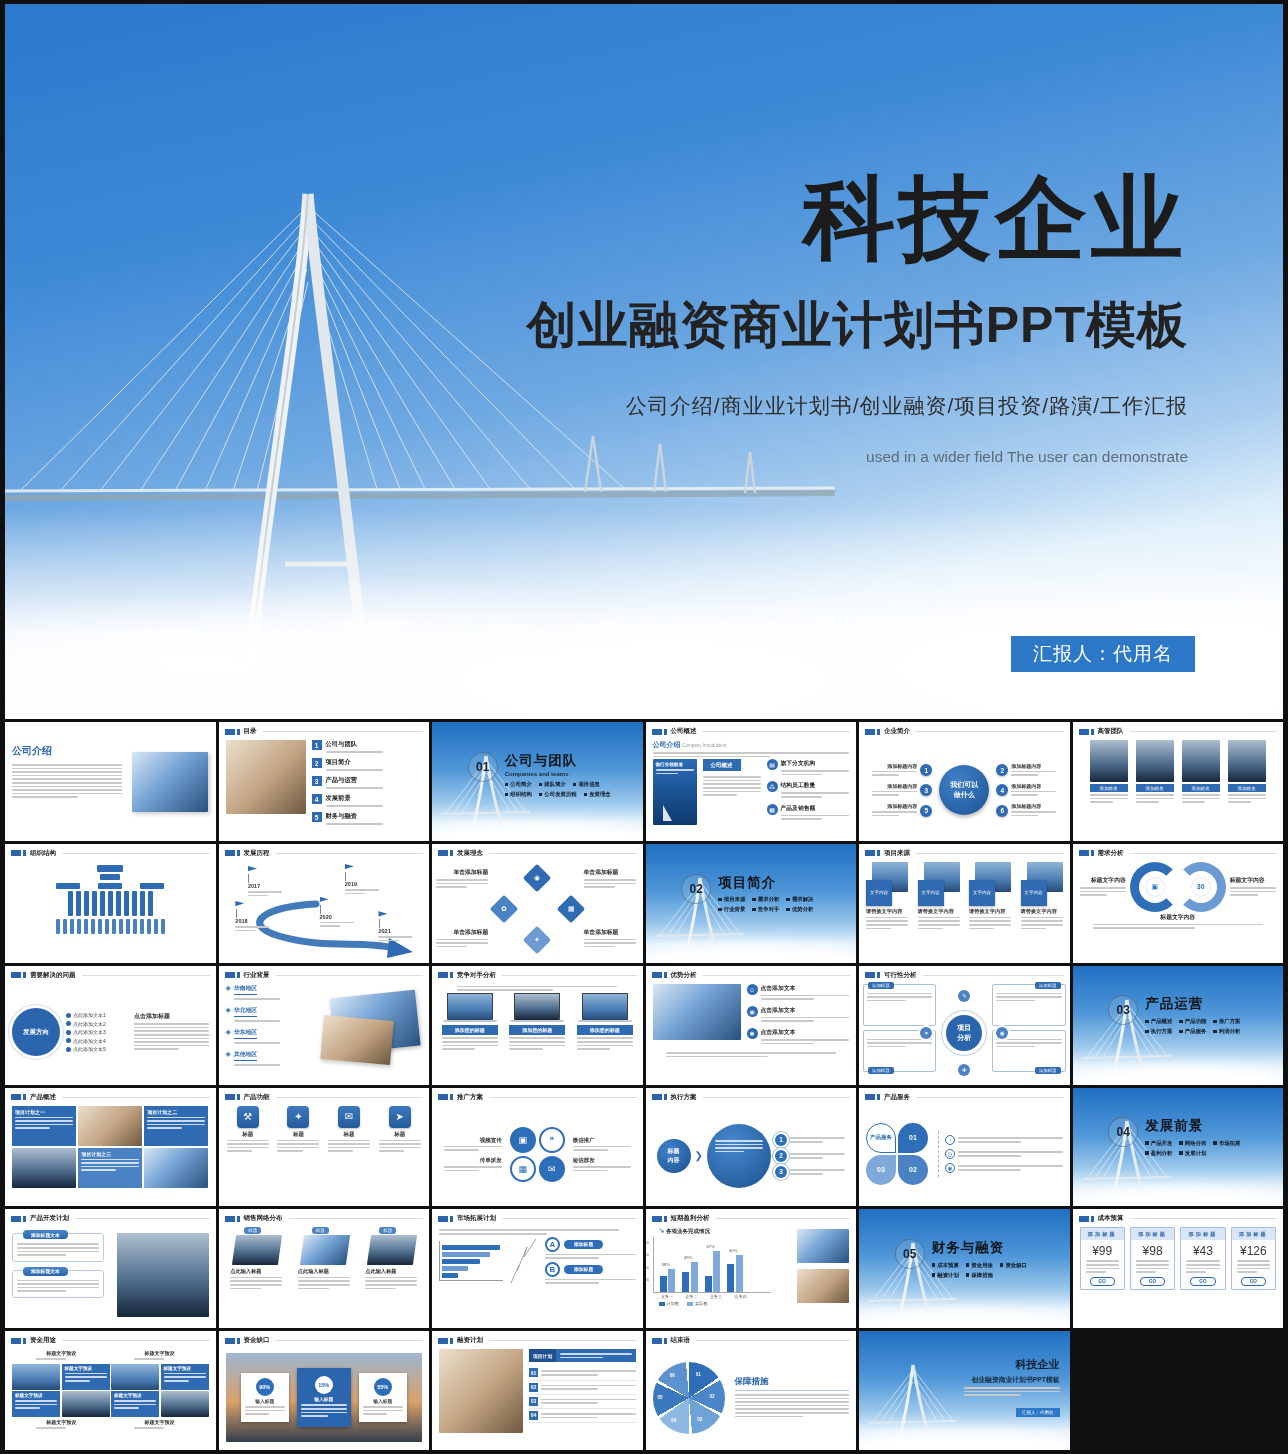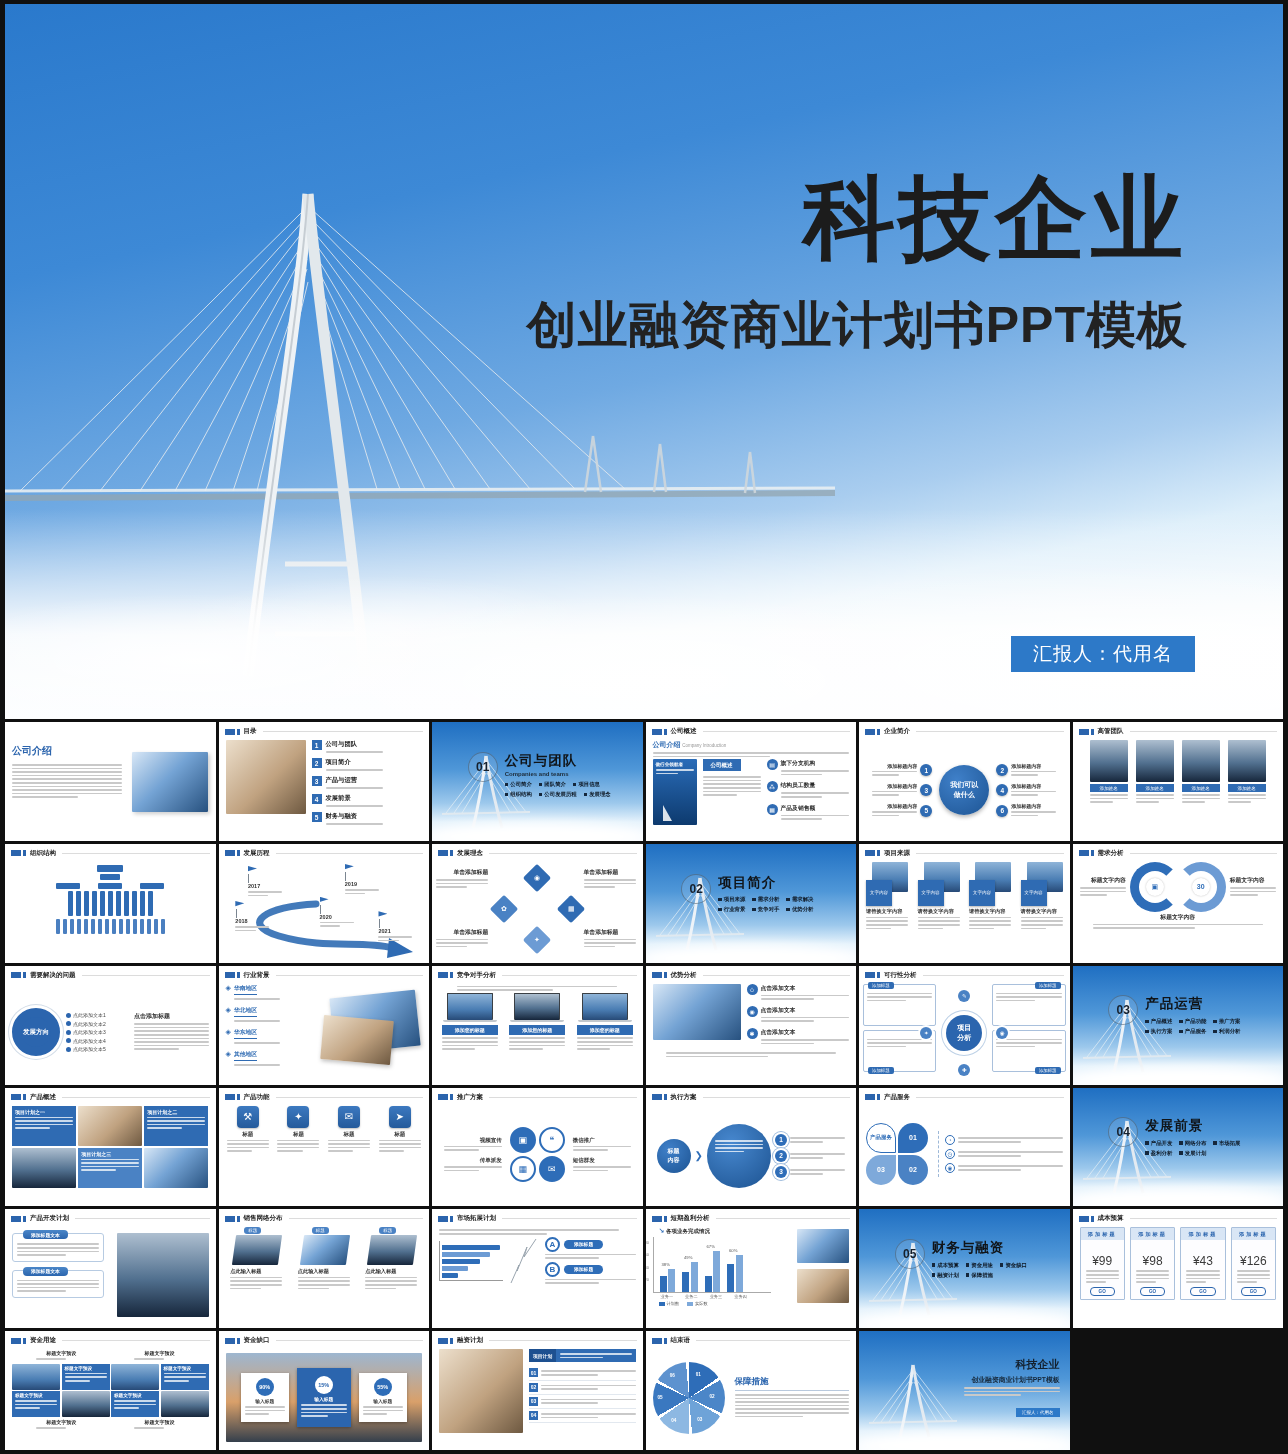--- a/index.html
+++ b/index.html
@@ -204,21 +204,21 @@
   .pf-g .b2{background:#7ea9da;}
   .pf-v{position:absolute;top:-7px;left:2px;font-size:4.2px;color:#555;white-space:nowrap;}
   .pf-cats{display:flex;gap:12px;padding-left:8px;margin-top:1px;}
   .pf-cats span{font-size:4.2px;color:#666;}
   .pf-leg{display:flex;gap:8px;margin-top:2px;padding-left:6px;}
   .pf-leg span{font-size:4.2px;color:#555;display:flex;align-items:center;gap:2px;}
   .pf-leg i{width:6px;height:4px;display:inline-block;}
   
   .pr{flex:1;border:1px solid #a9c0dc;border-radius:1px;text-align:center;padding-bottom:3px;background:#fdfdff;}
   .pr-h{background:#d9e6f5;color:#2b65ae;font-size:5.2px;font-weight:bold;padding:2.5px 0;letter-spacing:2px;}
-  .pr-p{font-size:12px;color:#3a3a3a;margin:14px 0 1px;}
+  .pr-p{font-size:12px;color:#3a3a3a;margin:4px 0 1px;}
   .pr-go{display:inline-block;border:1px solid #2b65ae;color:#2b65ae;font-size:4.6px;font-weight:bold;padding:1px 8px;border-radius:4px;margin-top:2px;}
   
   .ck-cap{display:flex;justify-content:space-around;margin:1px 0 2px;}
   .ck-cap div{text-align:center;font-size:4.6px;color:#666;}
   .ck-cap b{display:block;font-size:5px;color:#333;}
   .ck{display:grid;grid-template-columns:repeat(4,1fr);grid-auto-rows:26px;gap:1.5px;}
   .ck .cbx{background:#2f6bb3;color:#fff;padding:2px 3px;}
   .ck .cbx .t{font-size:4.6px;font-weight:bold;}
   
   .gap-bg{position:absolute;inset:6px 7px 8px;}
@@ -275,21 +275,23 @@
       <path d="M270 630 L352 630" stroke="#dfe5ea" stroke-width="5"></path>
       <g stroke="#cfd7dc" stroke-width="2.5" fill="none" opacity="0.9">
         <path d="M588 432 L580 488 M588 432 L596 488"></path>
         <path d="M655 440 L649 488 M655 440 L661 488"></path>
         <path d="M745 448 L740 489 M745 448 L750 489"></path>
       </g>
     </svg>
     <div class="clouds"></div>
     <h1 class="hero-title">科技企业</h1>
     <h2 class="hero-subtitle">创业融资商业计划书PPT模板</h2>
+    <div class="hero-tagline">公司介绍/商业业计划书/创业融资/项目投资/路演/工作汇报</div>
     <div class="hero-desc">
+      <div>used in a wider field The user can demonstrate</div>
     </div>
     <div class="hero-badge">汇报人：代用名</div>
   </section>
 
   <section class="grid" id="grid">
       <div class="cell">
         <div class="pad">
    <div class="intro-l">
             <div class="intro-title">公司介绍</div>
             <div class="lines sm" style="">

